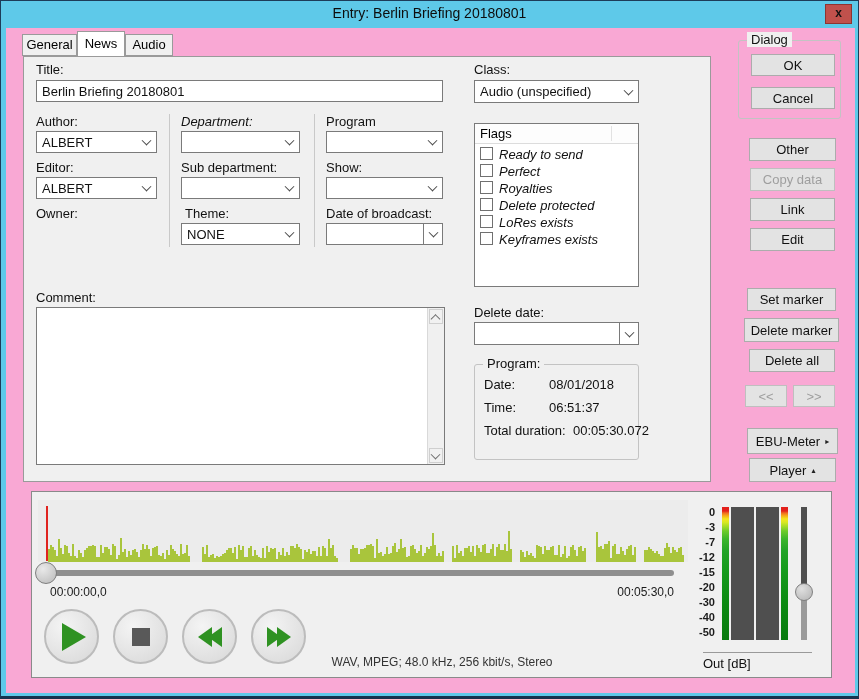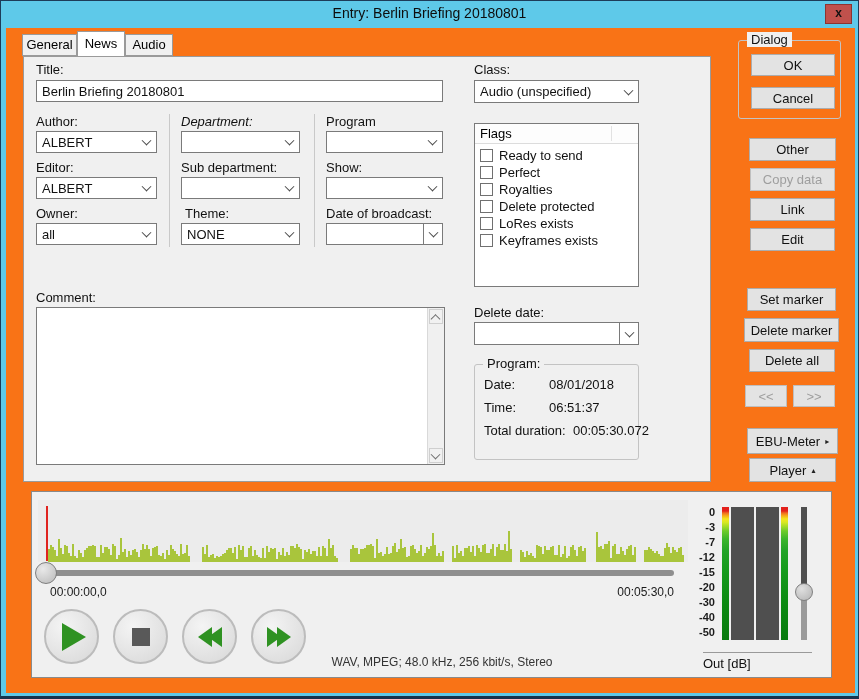--- a/index.html
+++ b/index.html
@@ -13,21 +13,21 @@
   #titlebar { position:absolute; left:0; top:0; width:100%; height:26px; }
   #title-text {
     position:absolute; left:0; right:0; top:4px; text-align:center;
     font-size:14px; color:#0d0d0d;
   }
   #close-btn {
     position:absolute; right:6px; top:3px; width:27px; height:20px;
     background:#c0514c; border:1px solid #8e3431; color:#111;
     font-size:12px; font-weight:bold; text-align:center; line-height:17px; cursor:pointer;
   }
-  #client { position:absolute; left:5px; top:27px; width:849px; height:665px; background:#f97316; }
+  #client { position:absolute; left:5px; top:27px; width:849px; height:665px; background:#f9a8d4; }
 
   .lbl { position:absolute; font-size:13px; color:#111; white-space:nowrap; }
   .val { font-size:13px; color:#111; white-space:nowrap; }
 
   
   .tab { position:absolute; font-size:13px; text-align:center; border:1px solid #9a9a9a; background:#f0f0f0; line-height:20px; cursor:pointer; }
   .tab.active { background:#fff; z-index:3; line-height:24px; }
   #tab-panel { position:absolute; left:17px; top:28px; width:688px; height:426px; border:1px solid #9a9a9a; background:#f0f0f0; }
 
   
@@ -46,21 +46,21 @@
     border-left:1px solid #7a7a7a; background:#fff;
   }
   .combo .split-btn .chev { right:5px; }
 
   .vsep { position:absolute; width:1px; background:#c9c9c9; }
 
   
   #flags-box { position:absolute; left:468px; top:95px; width:165px; height:164px; background:#fff; border:1px solid #7a7a7a; }
   #flags-header { position:relative; height:20px; background:#fdfdfd; border-bottom:1px solid #dcdcdc; font-size:13px; line-height:19px; padding-left:5px; }
   #flags-header .hdr-div { position:absolute; right:26px; top:2px; bottom:2px; width:1px; background:#e2e2e2; }
-  .flag-row { position:relative; height:17px; display:flex; align-items:center; }
+  .flag-row { position:relative; height:17px; display:flex; align-items:flex-start;font-style:italic; }
   .flag-cb { width:13px; height:13px; border:1px solid #707070; background:#fff; margin:0 6px 0 5px; flex:0 0 auto; }
   .flag-lbl { font-size:13px; color:#111; white-space:nowrap; }
 
   
   .groupbox { position:absolute; border:1px solid #c3c3c3; border-radius:3px; }
   .gb-label { position:absolute; top:-9px; left:8px; background:#f0f0f0; padding:0 4px; font-size:13px; color:#111; }
 
   
   #comment-box { position:absolute; left:30px; top:279px; width:409px; height:158px; background:#fff; border:1px solid #7a7a7a; }
   #comment-scroll { position:absolute; right:0; top:0; bottom:0; width:17px; background:#f0f0f0; border-left:1px solid #d9d9d9; }
@@ -153,24 +153,20 @@
     <div class="combo" style="left:30px; top:103px; width:121px; height:22px;">
       <span class="val">ALBERT</span>
       <span class="chev"></span>
     </div>
     <div class="lbl" style="left:30px; top:132px;">Editor:</div>
     <div class="combo" style="left:30px; top:149px; width:121px; height:22px;">
       <span class="val">ALBERT</span>
       <span class="chev"></span>
     </div>
     <div class="lbl" style="left:30px; top:178px;">Owner:</div>
-    <div class="combo" style="left:30px; top:195px; width:121px; height:22px;">
-      <span class="val">all</span>
-      <span class="chev"></span>
-    </div>
 
     <div class="lbl" style="left:175px; top:86px;font-style:italic;">Department:</div>
     <div class="combo" style="left:175px; top:103px; width:119px; height:22px;">
       <span class="val"></span>
       <span class="chev"></span>
     </div>
     <div class="lbl" style="left:175px; top:132px;">Sub department:</div>
     <div class="combo" style="left:175px; top:149px; width:119px; height:22px;">
       <span class="val"></span>
       <span class="chev"></span>

